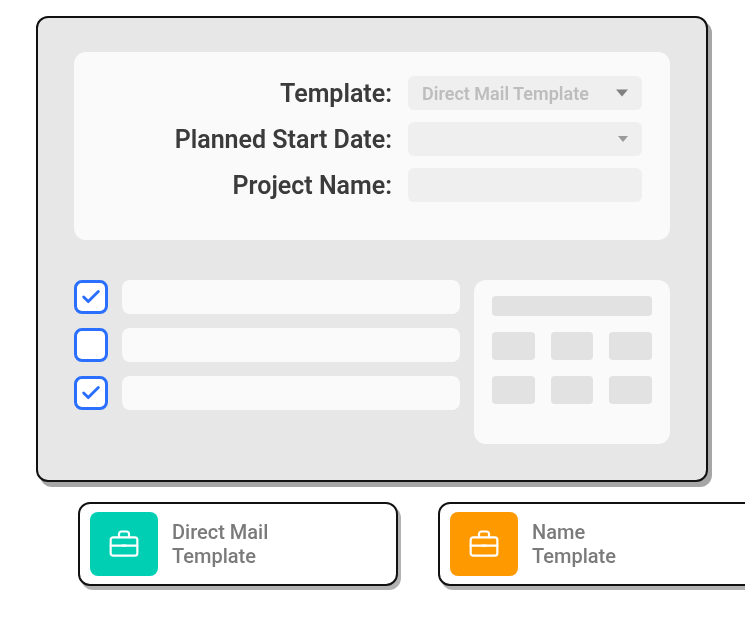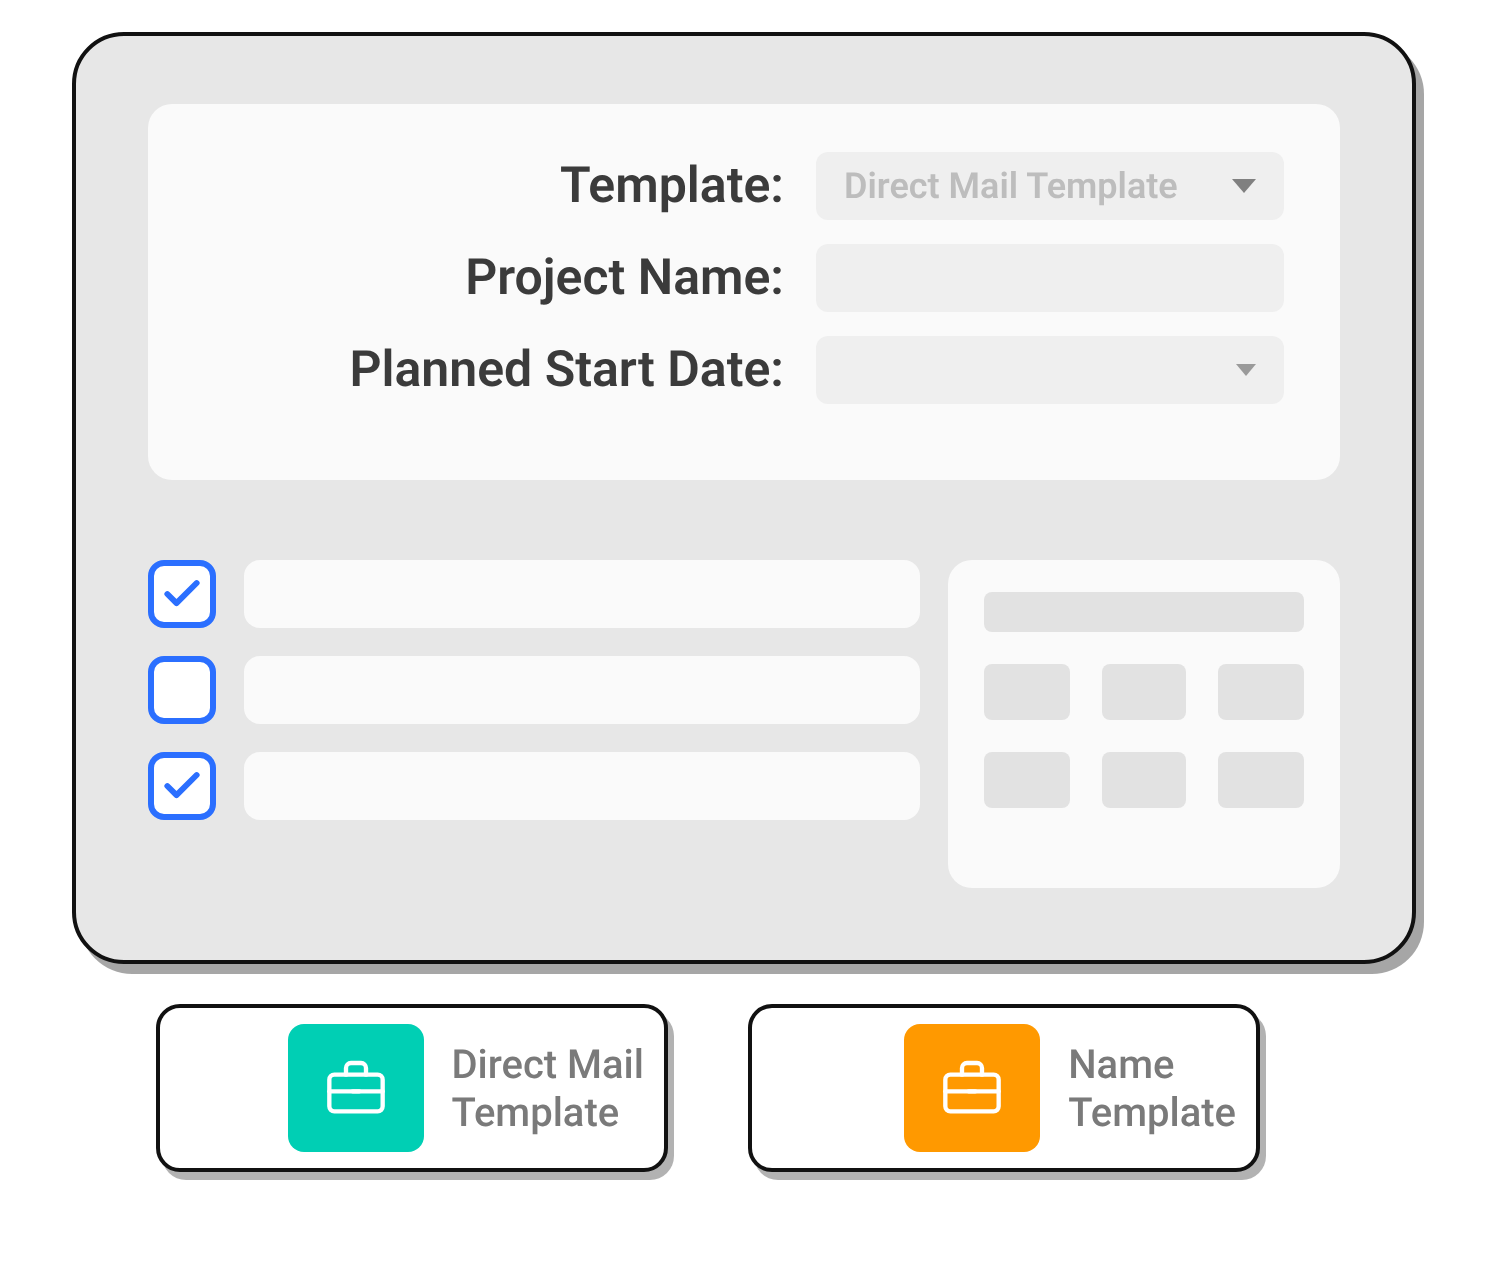--- a/index.html
+++ b/index.html
@@ -13,21 +13,21 @@
   }
 
   .panel {
     position: absolute;
     left: 36px;
     top: 16px;
     width: 672px;
     height: 466px;
     background: #e7e7e7;
     border: 2.5px solid #111;
-    border-radius: 26px;
+    border-radius: 12px;
     box-shadow: 4px 5px 0 0 rgba(0,0,0,0.35);
   }
 
   .form-card {
     position: absolute;
     left: 36px;
     top: 34px;
     width: 596px;
     height: 188px;
     background: #fafafa;
@@ -140,31 +140,30 @@
   }
 
   .templates-row {
     position: absolute;
     left: 78px;
     top: 502px;
     display: flex;
     gap: 40px;
   }
   .template-card {
-    width: 256px;
+    width: 320px;
     height: 84px;
     background: #fff;
     border: 2.5px solid #111;
     border-radius: 12px;
     box-shadow: 3px 4px 0 0 rgba(0,0,0,0.3);
     display: flex;
     align-items: center;
     padding: 10px;
     gap: 14px;
-    justify-content: flex-end;
   }
   .template-icon {
     width: 68px; height: 64px;
     border-radius: 8px;
     display: flex;
     align-items: center;
     justify-content: center;
   }
   .template-icon svg {
     width: 40px; height: 40px;
@@ -188,31 +187,31 @@
 
     <div class="form-row">
       <div class="form-label">Template:</div>
       <div class="form-input">
         <span class="placeholder">Direct Mail Template</span>
         <span class="caret-down"></span>
       </div>
     </div>
 
     <div class="form-row">
-      <div class="form-label">Project Name:</div>
-      <div class="form-input">
-        <span class="placeholder"></span>
-      </div>
-    </div>
-
-    <div class="form-row">
       <div class="form-label">Planned Start Date:</div>
       <div class="form-input">
         <span class="placeholder"></span>
         <span class="caret-down small"></span>
+      </div>
+    </div>
+
+    <div class="form-row">
+      <div class="form-label">Project Name:</div>
+      <div class="form-input">
+        <span class="placeholder"></span>
       </div>
     </div>
 
   </div>
 
   <div class="checklist">
 
     <div class="check-row">
       <div class="checkbox">
         <svg viewBox="0 0 24 24">

